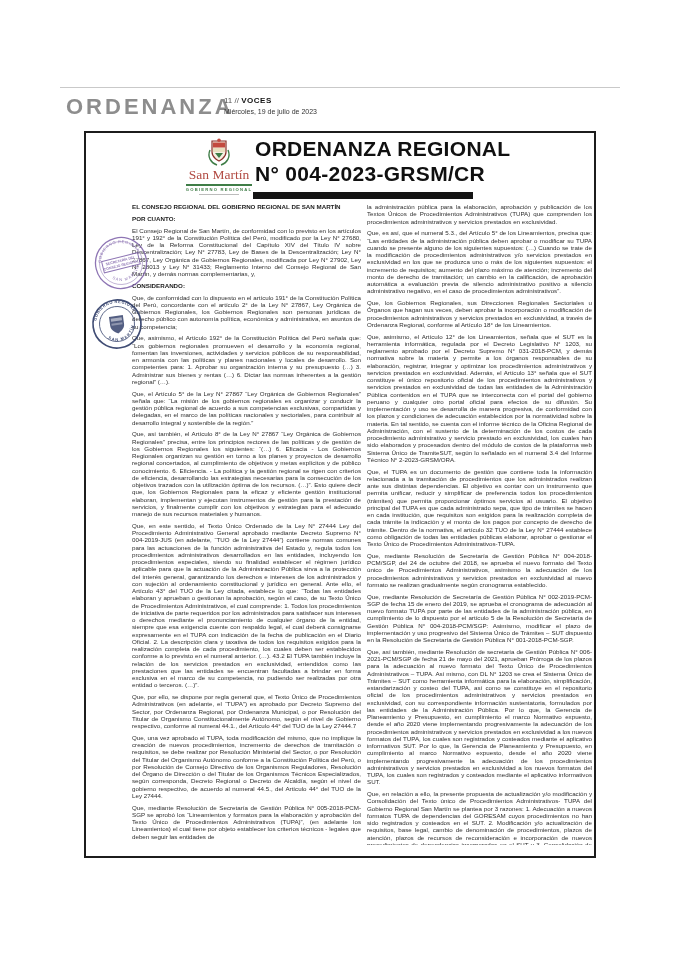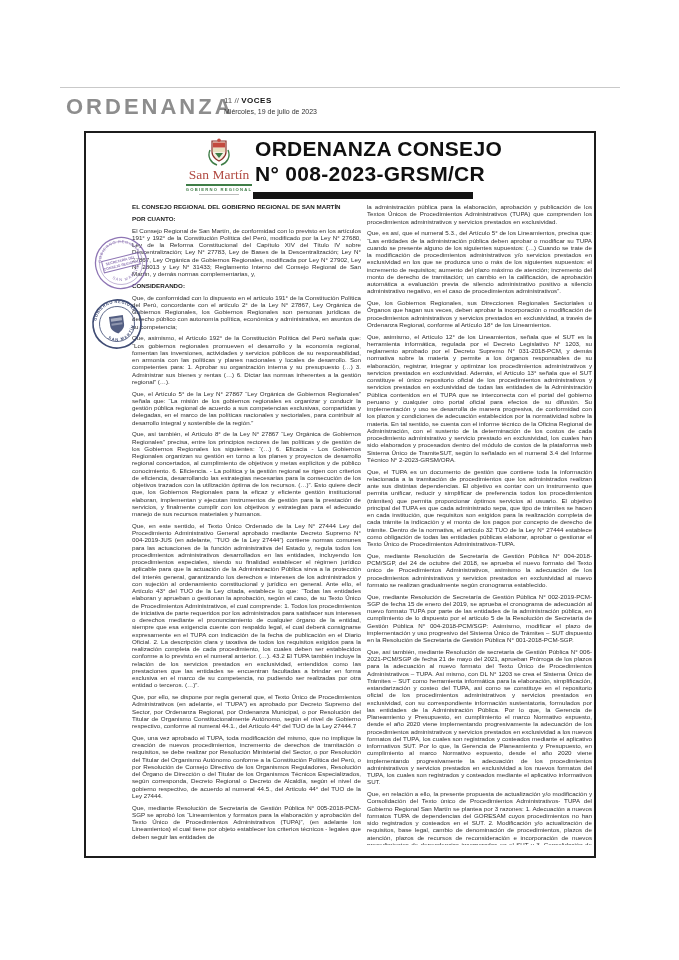--- a/index.html
+++ b/index.html
@@ -71,22 +71,22 @@
         <path d="M9 15 h8 l-4 5 z" fill="#3f7d47"></path>
         <circle cx="13" cy="2.2" r="1.8" fill="#c34a3f"></circle>
       </svg>
       <div class="logo-region">San Martín</div>
       <div class="logo-rule"></div>
       <div class="logo-gov">GOBIERNO REGIONAL</div>
       <div class="logo-sub"></div>
     </div>
 
     <div class="doc-title">
-      <div>ORDENANZA CONSEJO</div>
-      <div>N° 008-2023-GRSM/CR</div>
+      <div>ORDENANZA REGIONAL</div>
+      <div>N° 004-2023-GRSM/CR</div>
     </div>
     <div class="title-bar"></div>
 
     <div class="col col-left">
       <p class="b">EL CONSEJO REGIONAL DEL GOBIERNO REGIONAL DE SAN MARTÍN</p>
       <p class="b">POR CUANTO:</p>
       <p>El Consejo Regional de San Martín, de conformidad con lo previsto en los artículos 191° y 192° de la Constitución Política del Perú, modificado por la Ley N° 27680, Ley de la Reforma Constitucional del Capítulo XIV del Título IV sobre Descentralización; Ley N° 27783, Ley de Bases de la Descentralización; Ley N° 27867, Ley Orgánica de Gobiernos Regionales, modificada por Ley N° 27902, Ley N° 28013 y Ley N° 31433; Reglamento Interno del Consejo Regional de San Martín, y demás normas complementarias, y,</p>
       <p class="b">CONSIDERANDO:</p>
       <p>Que, de conformidad con lo dispuesto en el artículo 191° de la Constitución Política del Perú, concordante con el artículo 2° de la Ley N° 27867, Ley Orgánica de Gobiernos Regionales, los Gobiernos Regionales son personas jurídicas de derecho público con autonomía política, económica y administrativa, en asuntos de su competencia;</p>
       <p>Que, asimismo, el Artículo 192° de la Constitución Política del Perú señala que: “Los gobiernos regionales promueven el desarrollo y la economía regional, fomentan las inversiones, actividades y servicios públicos de su responsabilidad, en armonía con las políticas y planes nacionales y locales de desarrollo. Son competentes para: 1. Aprobar su organización interna y su presupuesto (…) 3. Administrar sus bienes y rentas (…) 6. Dictar las normas inherentes a la gestión regional” (…).</p>

